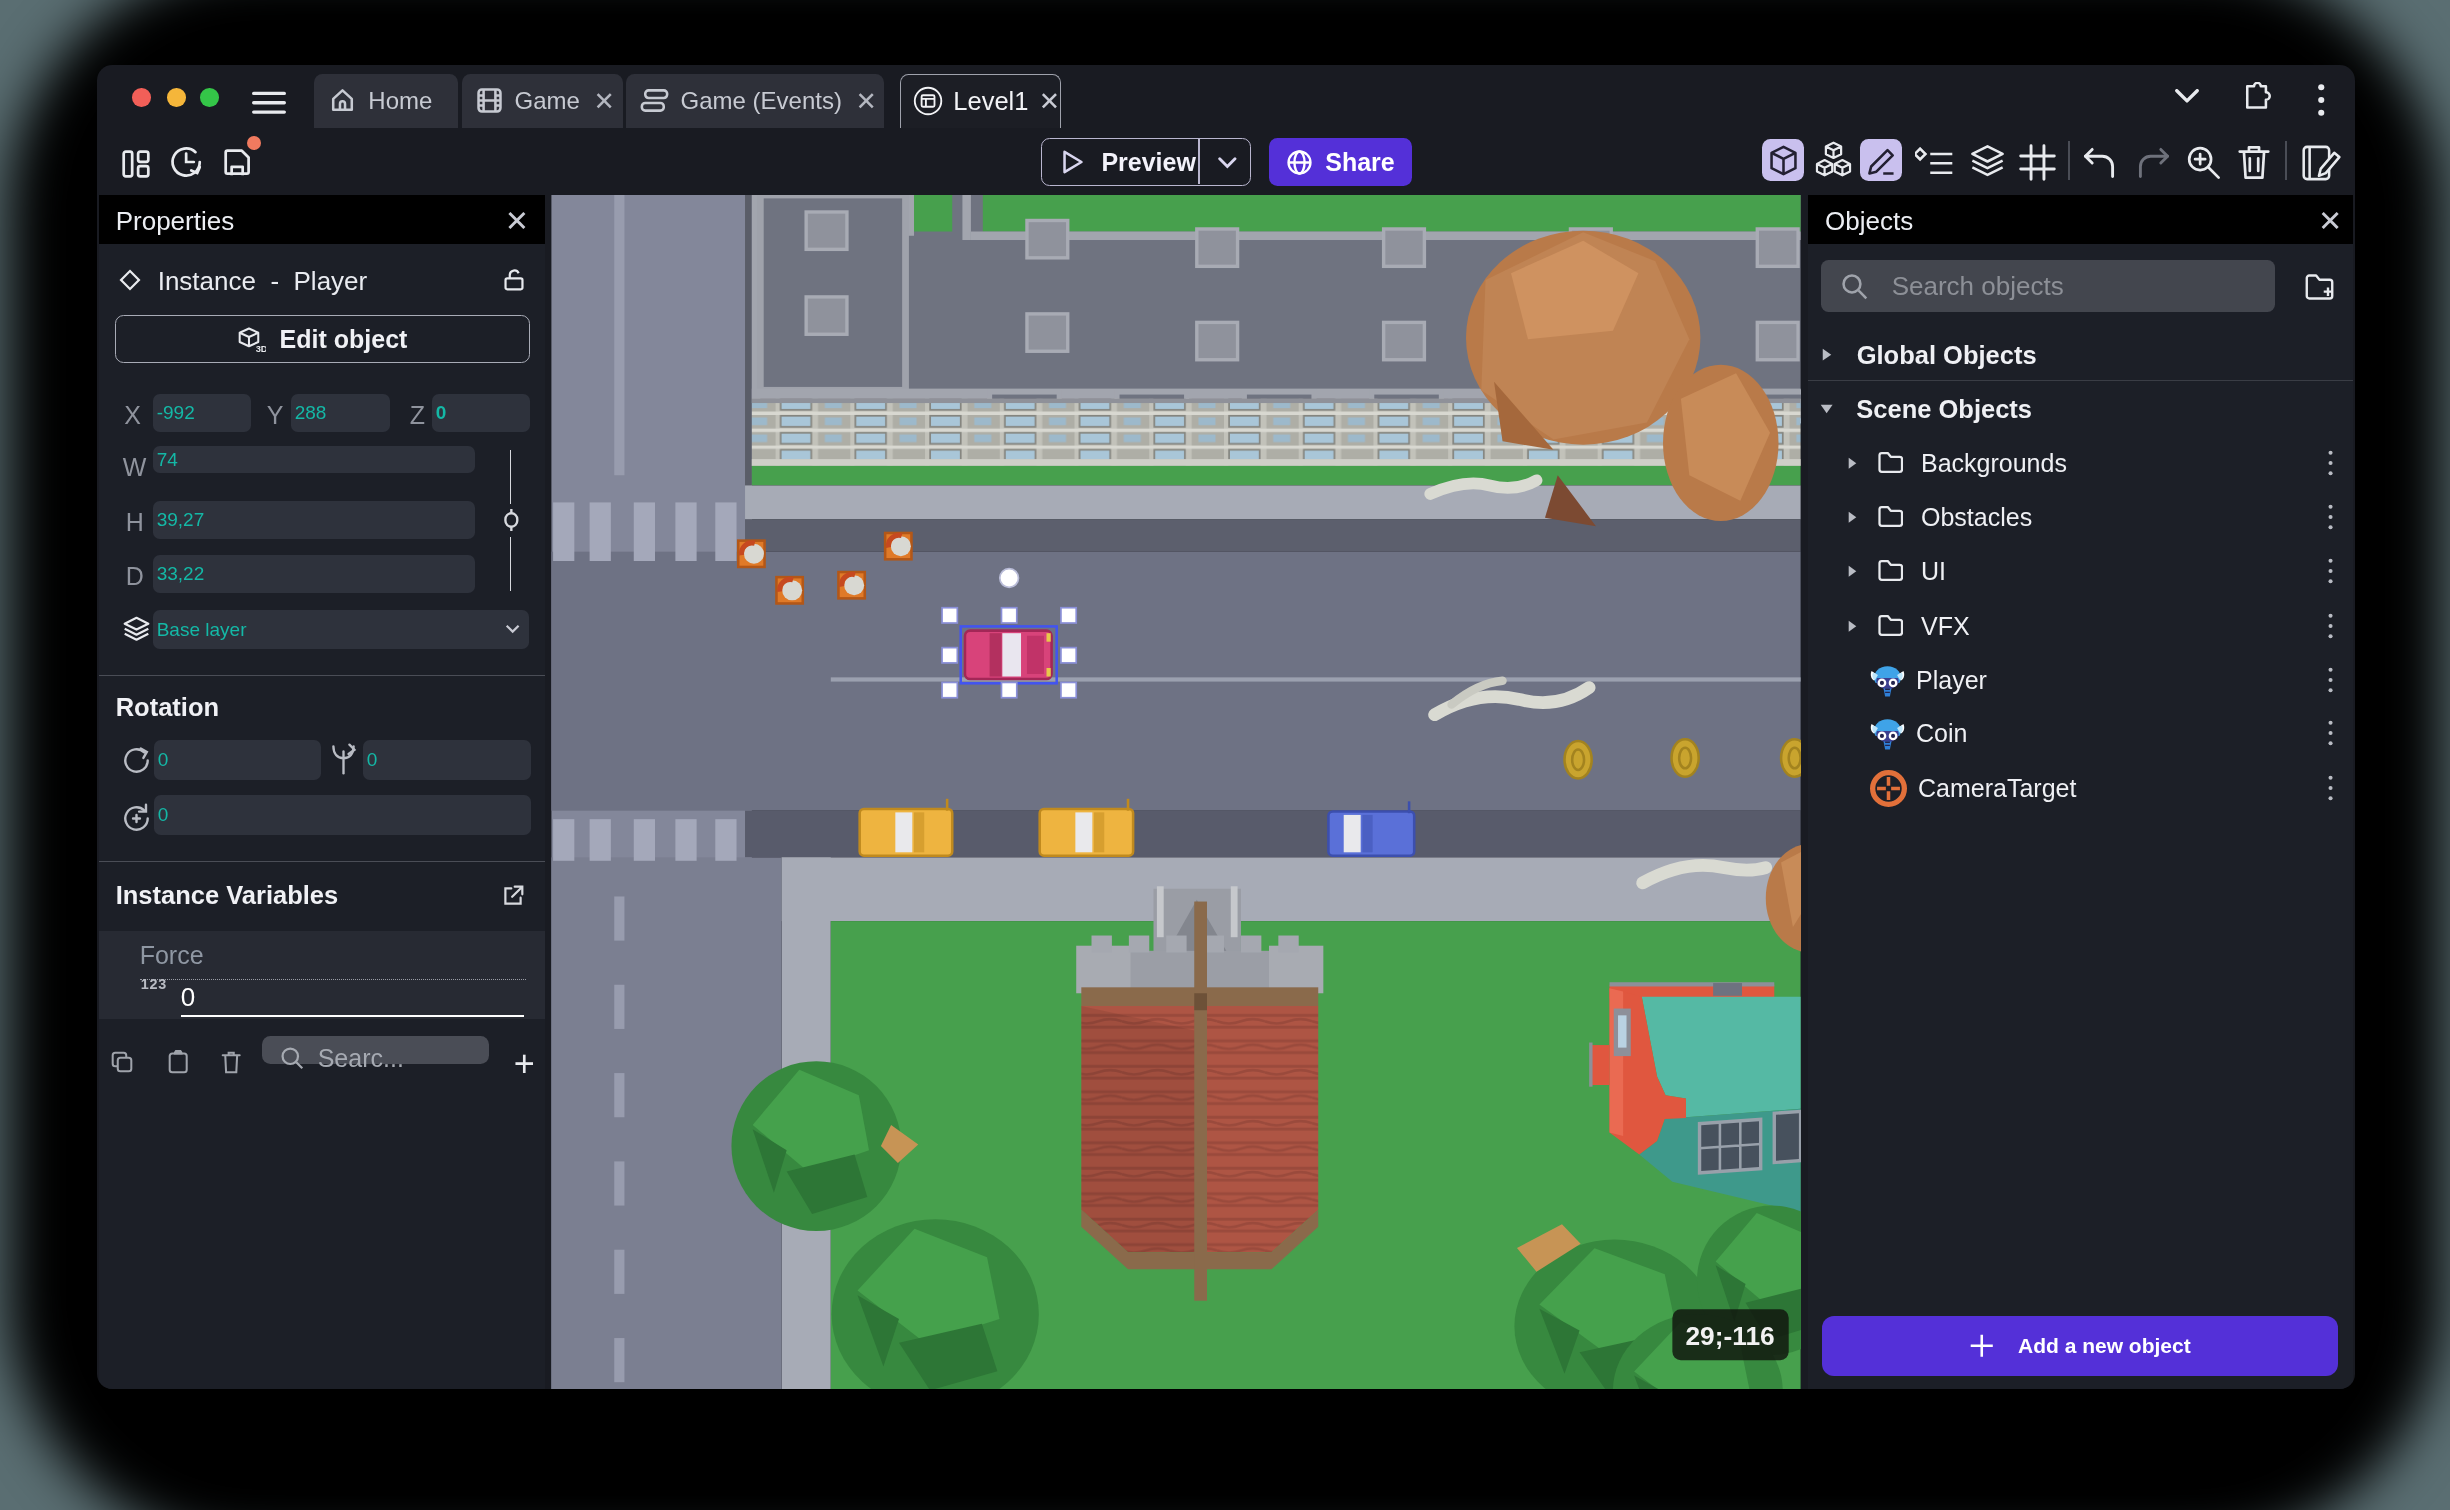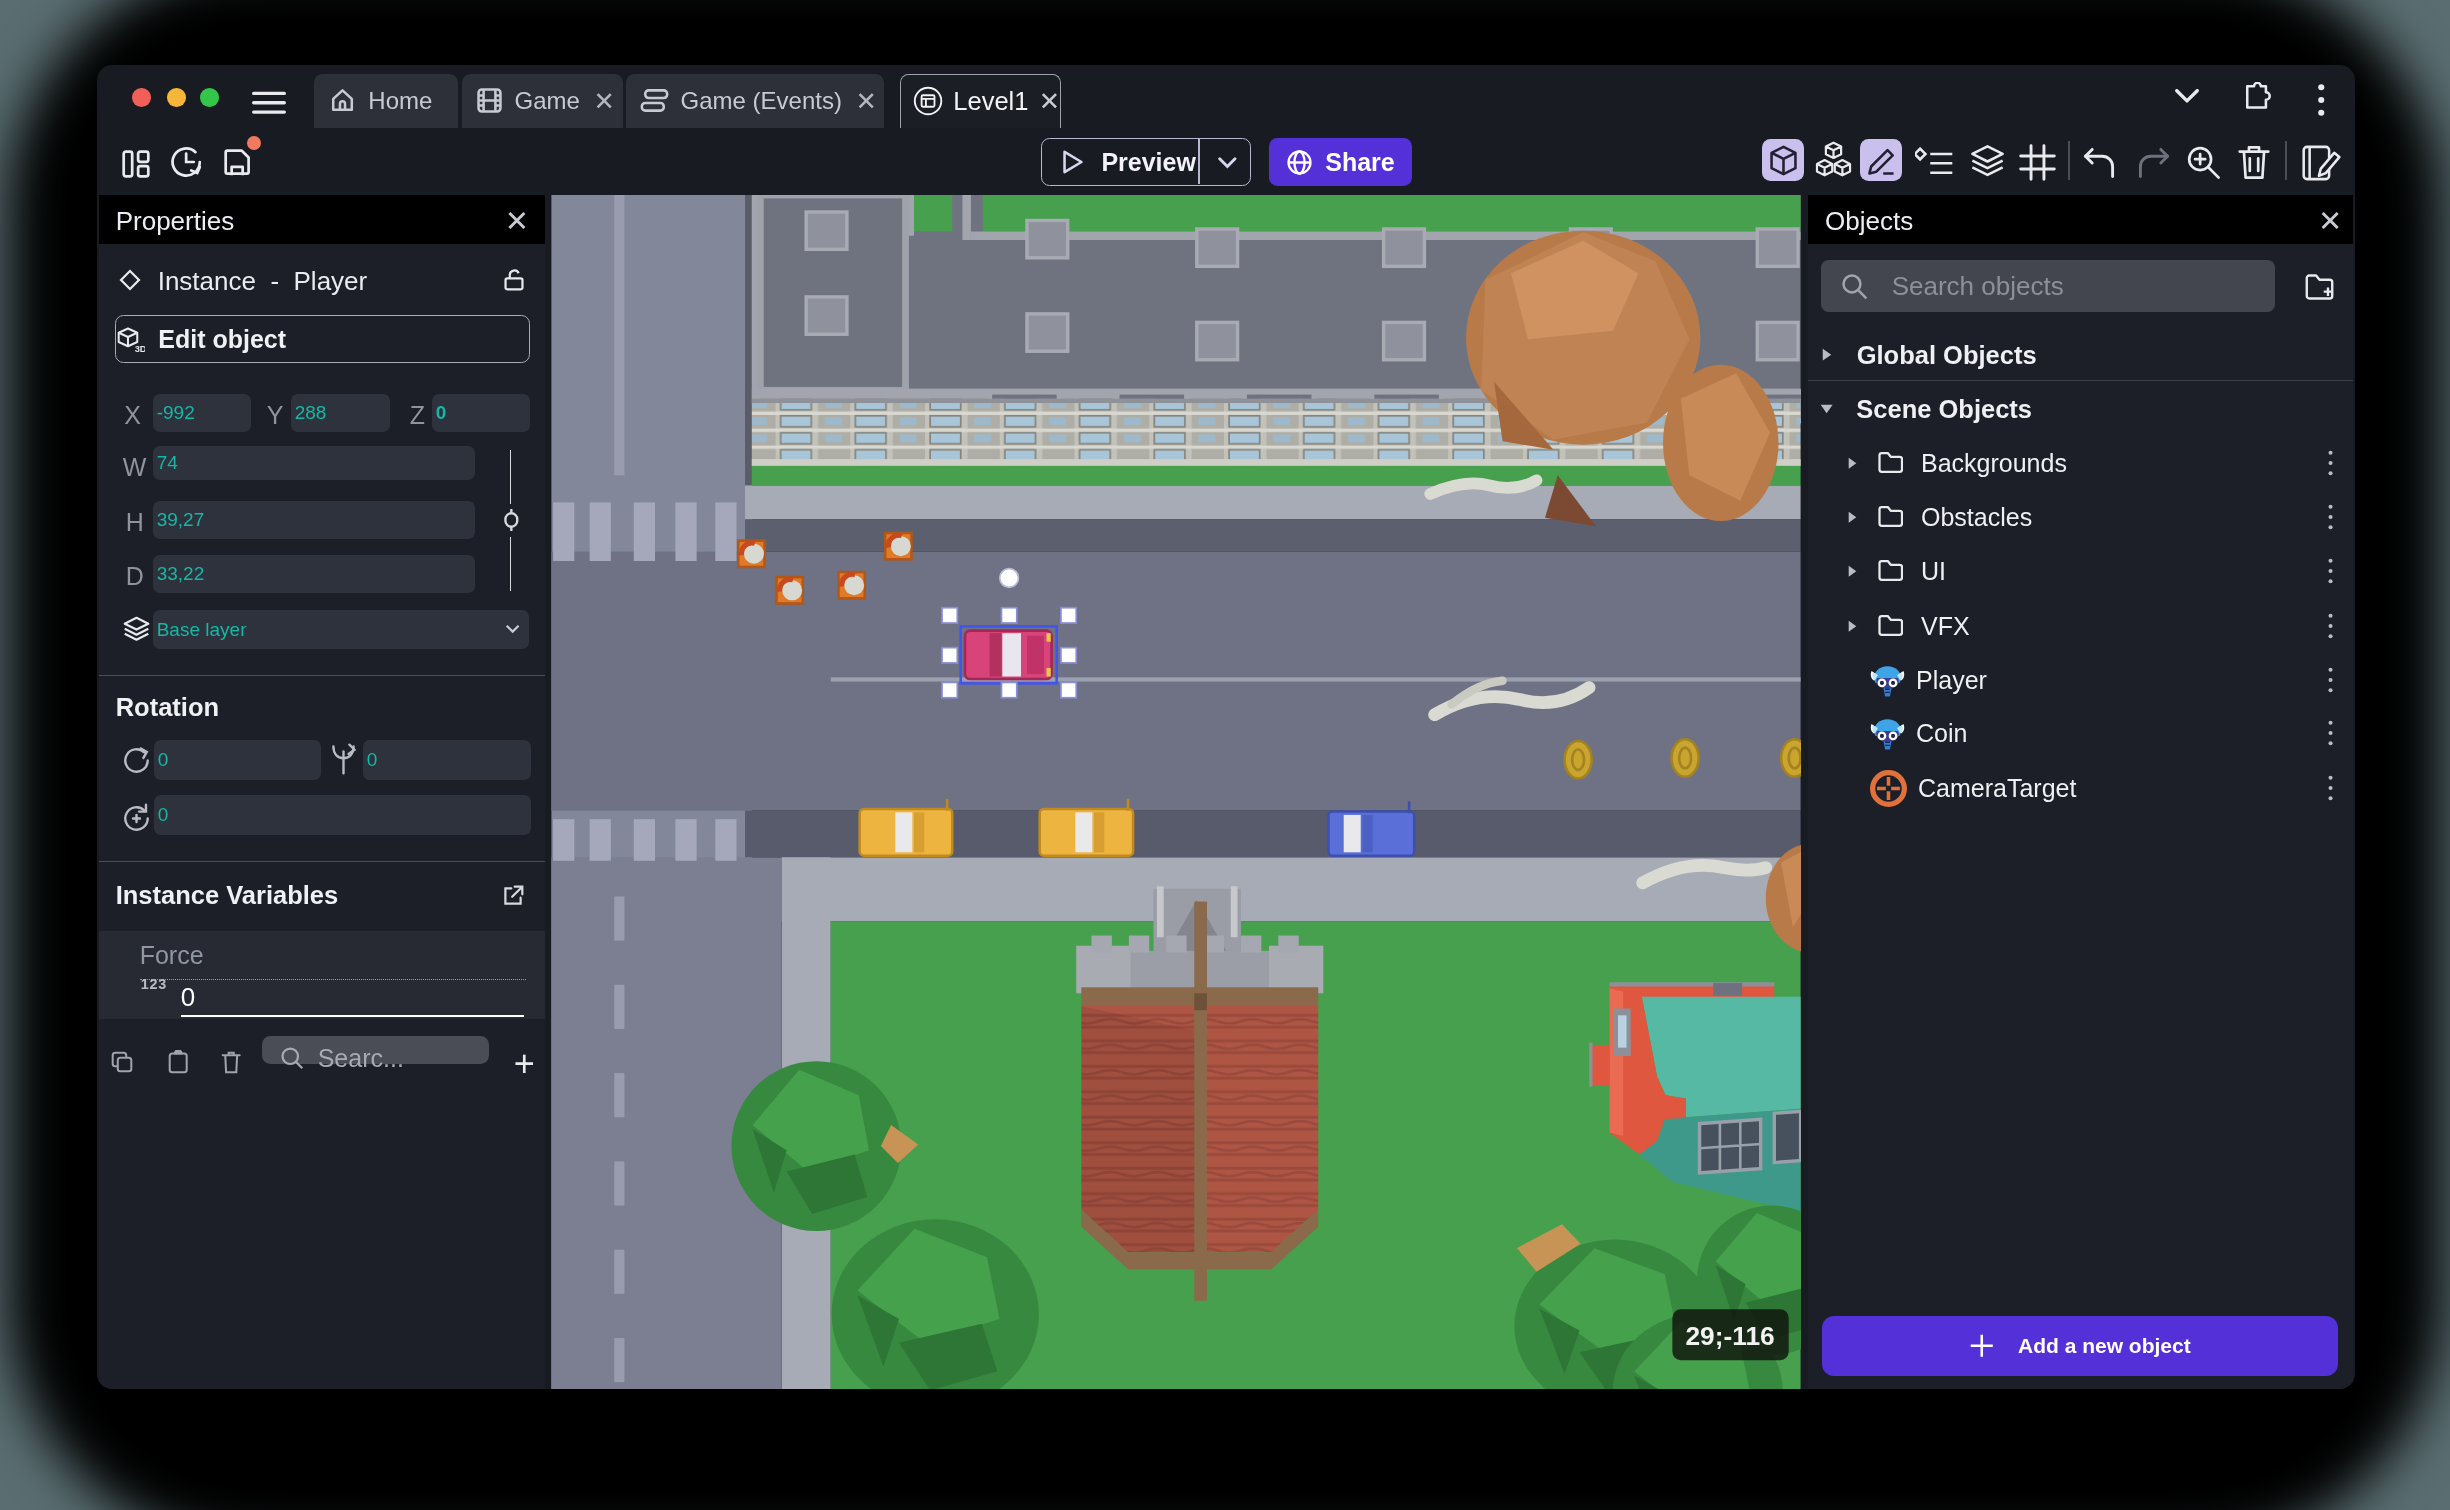--- a/index.html
+++ b/index.html
@@ -12,21 +12,21 @@
 .atab{position:absolute;top:8.5px;height:54px;background:#1c1e25;border:1.7px solid #9fa2ac;border-bottom:none;border-radius:8.5px 8.5px 0 0;color:#f2f3f6;font-size:25.5px;display:flex;align-items:center}
 .panel{position:absolute;background:#1c1f27}
 .phead{position:absolute;left:0;top:0;right:0;height:49px;background:#000000;color:#eceef3;font-size:26px}
 .phead .t{position:absolute;left:17px;top:11px}
 .xbtn{position:absolute;color:#c9cbd4;font-size:29px;font-weight:400}
 input,.ibox{background:#2e323c;border:none;border-radius:6.8px;color:#eef0f4}
 .ibox{position:absolute;font-size:19px;color:#14b8a6;display:flex;align-items:center;padding-left:4px}
 .lbl{position:absolute;color:#8f939d;font-size:25px}
 .hdg{position:absolute;color:#f0f1f5;font-size:25.5px;font-weight:bold}
 .div{position:absolute;height:0.8px;background:#4a4d56}
-.btn-outline{position:absolute;border:1.7px solid #a8abb6;border-radius:8.5px;display:flex;align-items:center;color:#f0f1f5;font-weight:bold}
+.btn-outline{position:absolute;border:1.7px solid #a8abb6;border-radius:8.5px;display:flex;align-items:center;justify-content:center;color:#f0f1f5;font-weight:bold}
 .purple{position:absolute;background:#5430d8;border-radius:8.5px;display:flex;align-items:center;justify-content:center;color:#fff;font-weight:bold}
 .ticon{position:absolute;display:flex;align-items:center;justify-content:center}
 .act{background:#c9c0ee;border-radius:8.5px}
 .treerow{position:absolute;left:0;right:0;height:54px;color:#eff0f4;font-size:25px;display:flex;align-items:center}
 svg{display:block}
 .kebab{position:absolute;right:20.4px;color:#b9bcc4;font-size:29px;top:50%;transform:translateY(-50%)}
 </style></head>
 <body>
 <div id="shadow"></div>
 <div id="win">
@@ -237,21 +237,21 @@
         </svg>
       Edit object
     </div>
     <div class="lbl" style="left:25.5px;top:206px">X</div>
     <div class="ibox" style="left:54px;top:199px;width:98px;height:38px">-992</div>
     <div class="lbl" style="left:168px;top:206px">Y</div>
     <div class="ibox" style="left:192px;top:199px;width:99px;height:38px">288</div>
     <div class="lbl" style="left:311px;top:206px">Z</div>
     <div class="ibox" style="left:333px;top:199px;width:98px;height:38px;font-weight:bold">0</div>
     <div class="lbl" style="left:24px;top:258px">W</div>
-    <div class="ibox" style="left:54px;top:251px;width:322px;height:34px">74</div>
+    <div class="ibox" style="left:54px;top:251px;width:322px;height:27px">74</div>
     <div class="lbl" style="left:27px;top:313px">H</div>
     <div class="ibox" style="left:54px;top:306px;width:322px;height:38px">39,27</div>
     <div class="lbl" style="left:27px;top:367px">D</div>
     <div class="ibox" style="left:54px;top:360px;width:322px;height:38px">33,22</div>
     <div class="abs" style="left:411px;top:255px;width:1.7px;height:54px;background:#d7d9de"></div>
     <svg class="abs" style="left:403px;top:314px" width="18.7" height="22" viewBox="0 0 22 26">
         <g fill="none" stroke="#d7d9de" stroke-width="2.8">
           <path d="M11 0v5M11 21v5"></path>
           <rect x="4" y="5" width="14" height="16" rx="7"></rect>
         </g>

